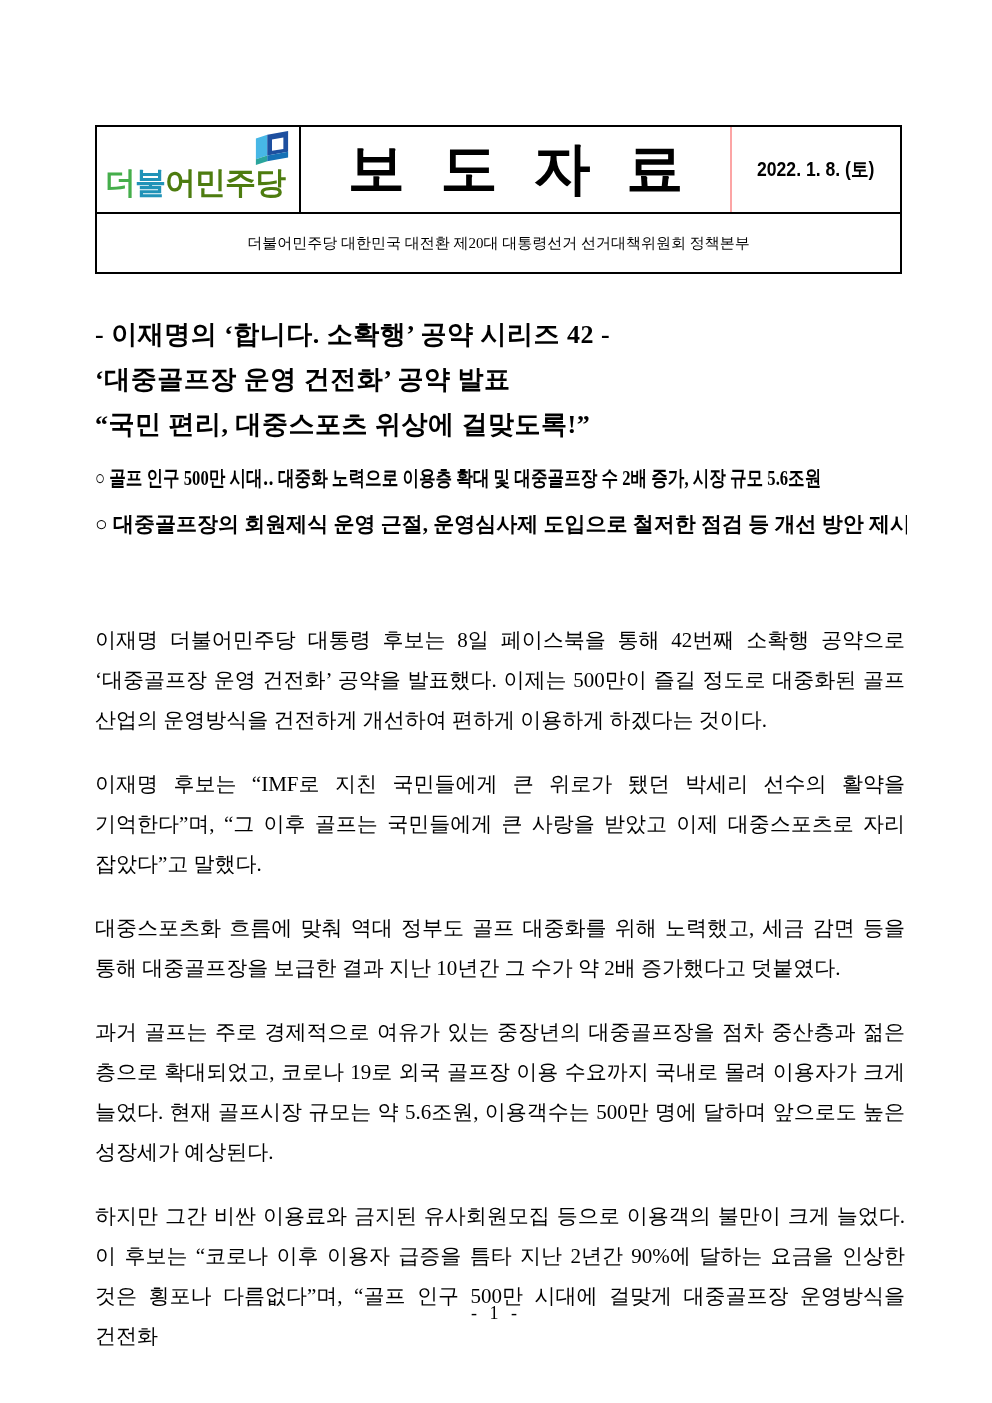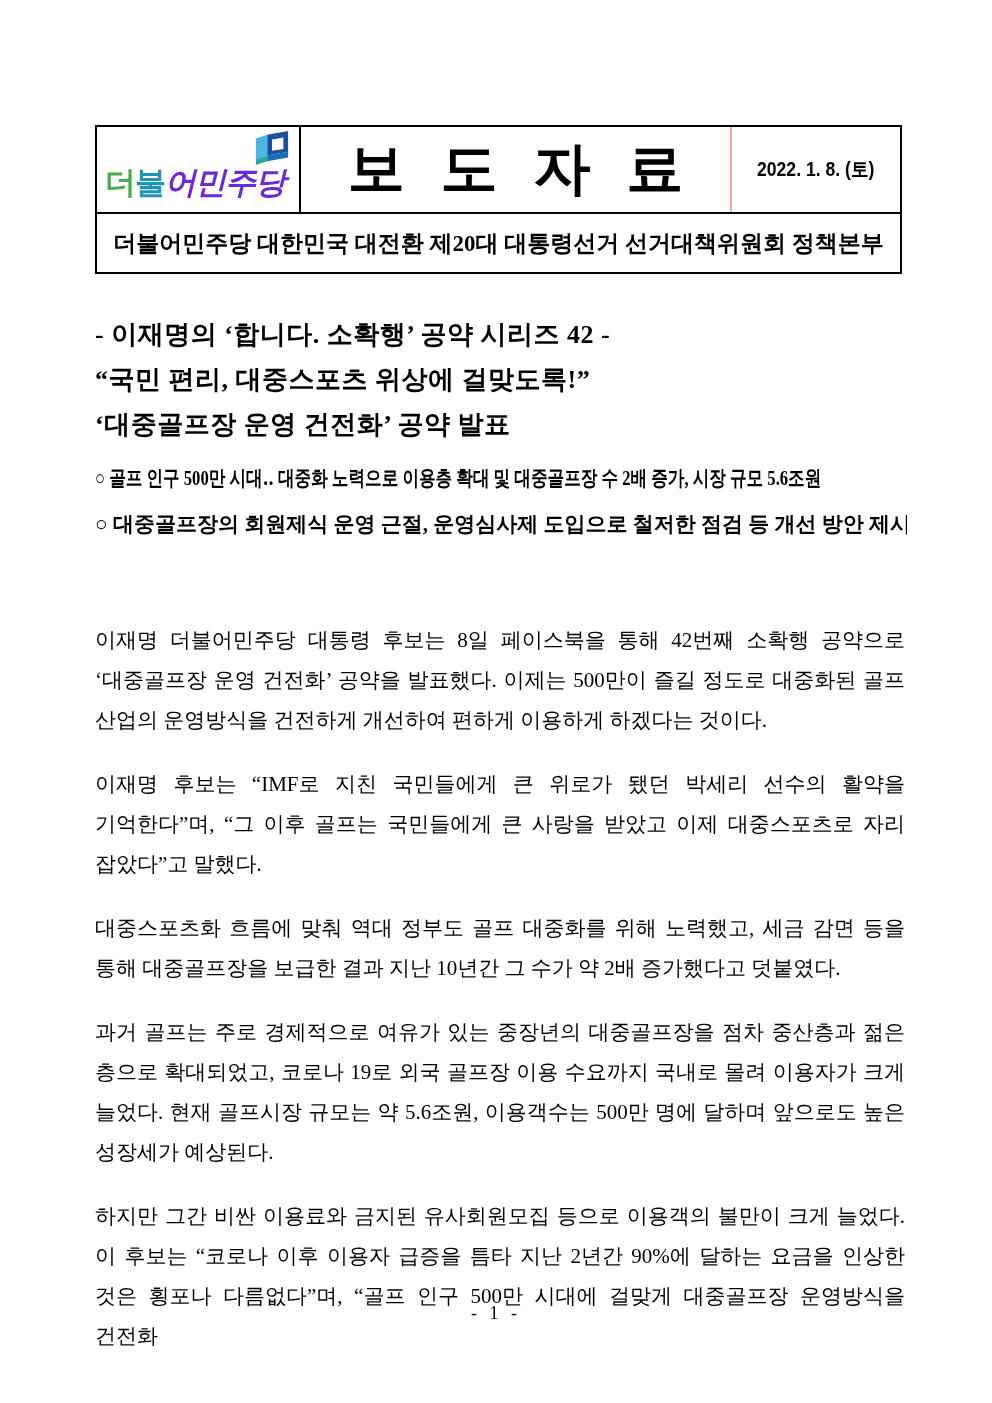--- a/index.html
+++ b/index.html
@@ -43,21 +43,21 @@
     display: flex; align-items: center; justify-content: center; text-align: right;
   }
   .date-text {
     font-family: "Liberation Sans", "DejaVu Sans", sans-serif;
     font-weight: bold; font-size: 20px; white-space: nowrap;
     transform: scaleX(0.88); transform-origin: center;
   }
   .header-row2 {
     border-top: 2px solid #000; height: 60px;
     display: flex; align-items: center; justify-content: center;
-    font-weight: bold; font-size: 23px;
+    font-weight: normal; font-size: 15px;
     font-family: "Liberation Serif", "DejaVu Serif", serif;
     white-space: nowrap; overflow: hidden;
   }
 
   
   .headline {
     position: absolute; left: 95px; top: 312px; width: 807px;
     text-align: left; font-weight: bold; font-size: 26px;
     line-height: 45px; letter-spacing: 0.5px;
   }
@@ -100,39 +100,39 @@
       <div class="logo-cell">
         <div class="logo-wrap">
           <svg class="logo-flag" viewBox="0 0 40 38">
             <polygon points="3,9 15,5 15,27 3,31" fill="#47b7e6"></polygon>
             <polygon points="15,5 37,1 37,23 15,27" fill="#1d4f9f"></polygon>
             <polygon points="20,10 32,8 32,20 20,22" fill="#ffffff"></polygon>
             <polygon points="3,31 15,27 15,33 3,37" fill="#2aa59d"></polygon>
             <polygon points="15,27 37,23 37,29 15,33" fill="#1570b5"></polygon>
           </svg>
           <div class="logo-text">
-            <span style="color: rgb(69, 174, 75);">더</span><span style="color: rgb(33, 147, 184);">불</span><span style="color: #6d28d9; font-style: italic;">어민주당</span>
+            <span style="color: rgb(69, 174, 75);">더</span><span style="color: rgb(33, 147, 184);">불</span><span style="color: #4d7c0f;">어민주당</span>
           </div>
         </div>
       </div>
 
       <div class="title-cell">보 도 자 료</div>
 
       <div class="date-cell">
         <span class="date-text">2022. 1. 8. (토)</span>
       </div>
     </div>
 
     <div class="header-row2">더불어민주당 대한민국 대전환 제20대 대통령선거 선거대책위원회 정책본부</div>
   </div>
 
   <div class="headline">
     <div>- 이재명의 ‘합니다. 소확행’ 공약 시리즈 42 -</div>
+    <div>‘대중골프장 운영 건전화’ 공약 발표</div>
     <div>“국민 편리, 대중스포츠 위상에 걸맞도록!”</div>
-    <div>‘대중골프장 운영 건전화’ 공약 발표</div>
   </div>
 
   <div class="bullets">
     <div class="bullet-line condensed">
       <span class="b-inner"><span class="bullet-marker">○</span> <span>골프 인구 500만 시대‥ 대중화 노력으로 이용층 확대 및 대중골프장 수 2배 증가, 시장 규모 5.6조원</span></span>
     </div>
     <div class="bullet-line">
       <span class="bullet-marker">○</span> <span>대중골프장의 회원제식 운영 근절, 운영심사제 도입으로 철저한 점검 등 개선 방안 제시</span>
     </div>
   </div>

